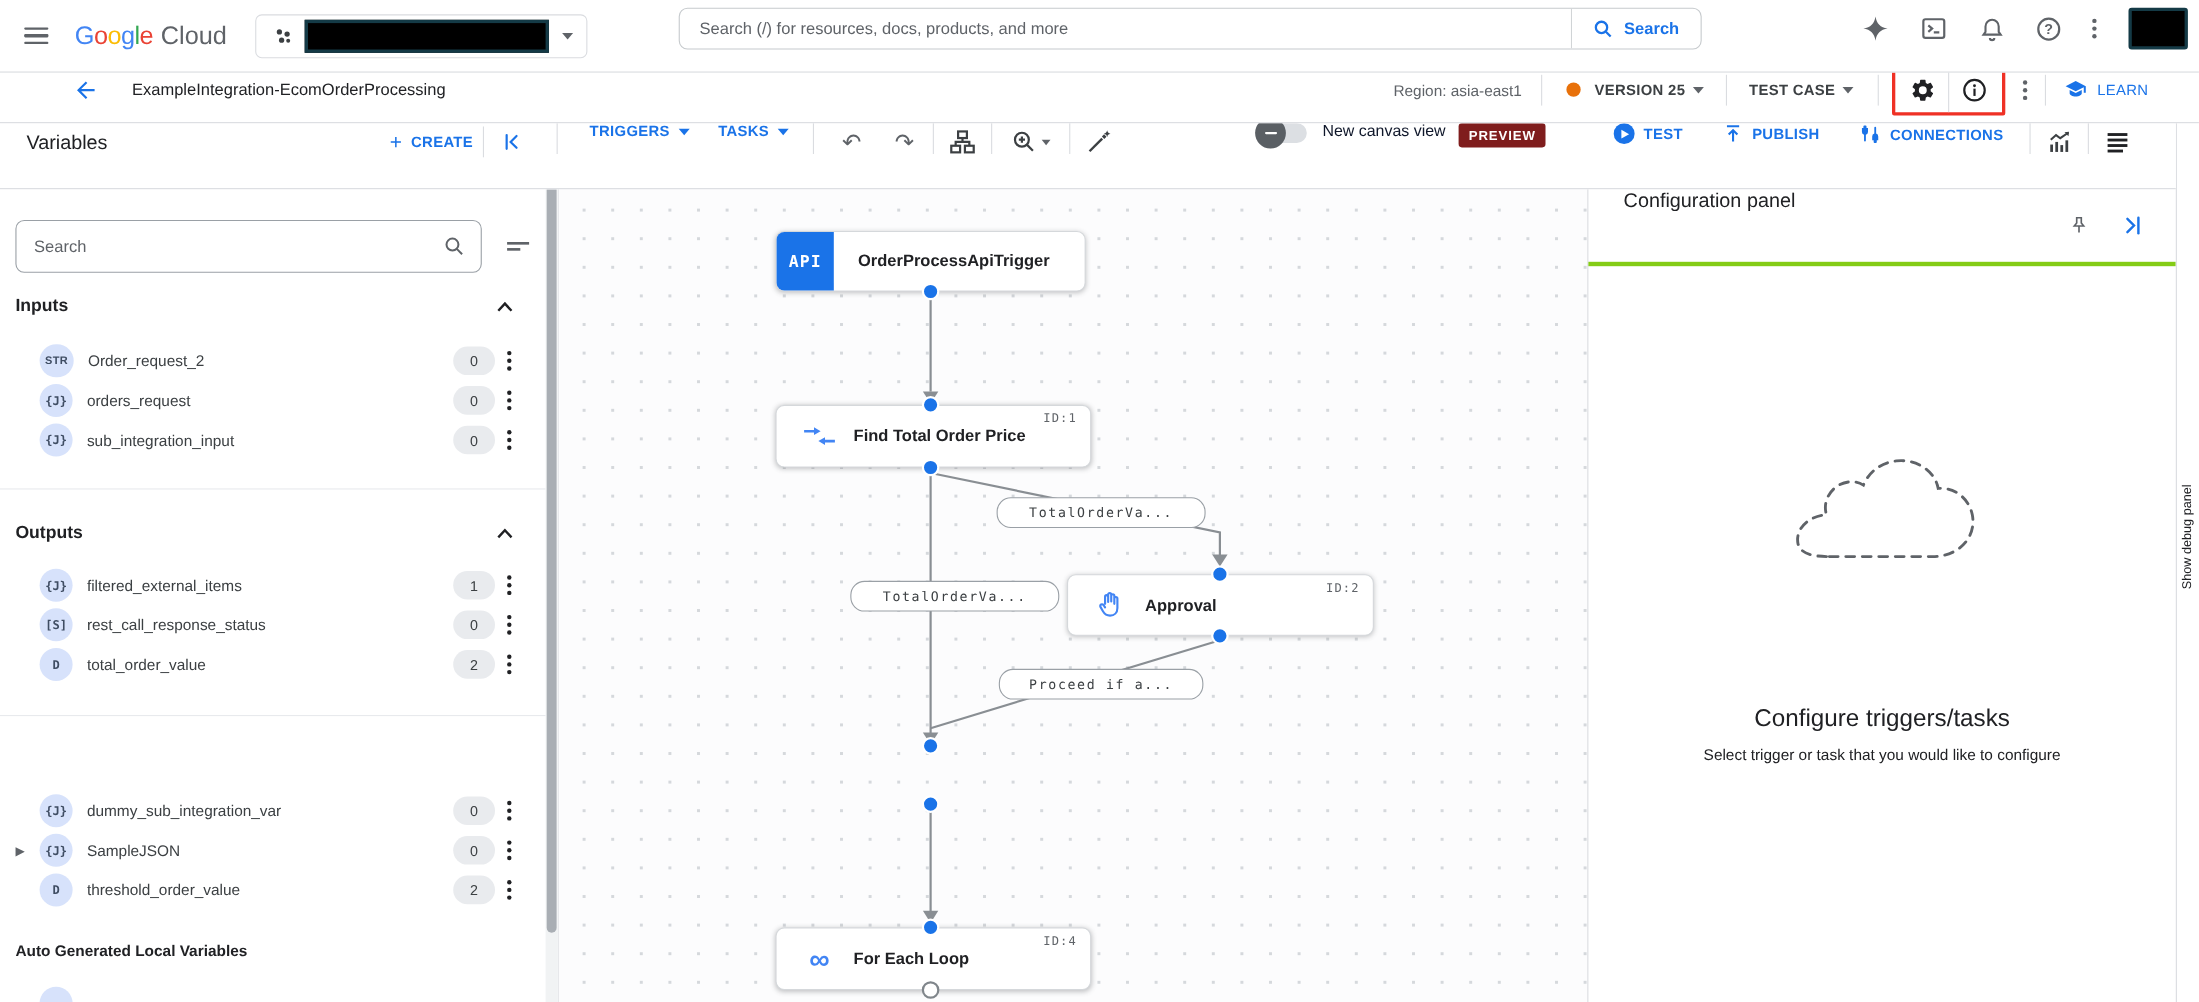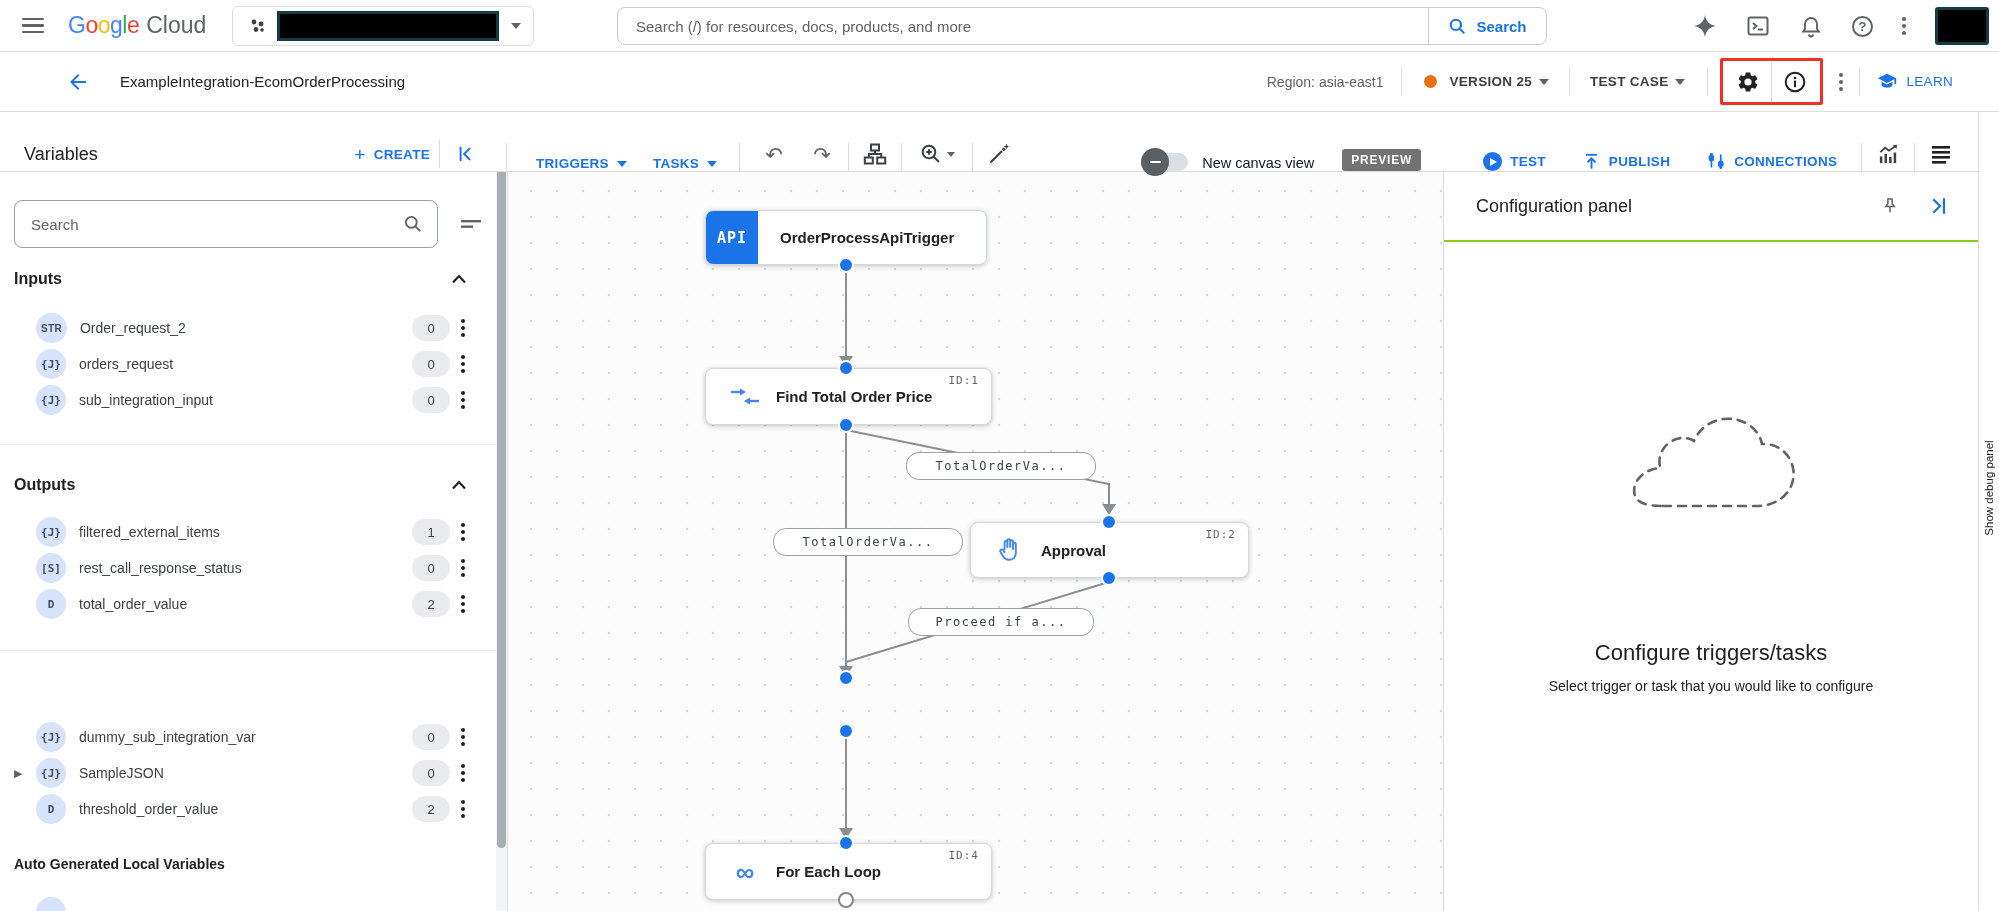--- a/index.html
+++ b/index.html
@@ -2,21 +2,21 @@
 <html><head>
 <meta charset="utf-8">
 <style>
   *{box-sizing:border-box;margin:0;padding:0}
   body{margin:0;background:#fff}
   .app{position:relative;width:1999px;height:911px;overflow:hidden;background:#fff;
        font-family:"Liberation Sans",sans-serif;color:#202124}
   .sep{width:1px;height:28px;background:#dadce0;flex:none}
 
   
-  .topbar{position:absolute;top:0;left:0;right:0;height:52px;border-bottom:1px solid #dadce0;
+  .topbar{position:absolute;top:0;left:0;right:0;height:66px;border-bottom:1px solid #dadce0;
           display:flex;align-items:center;background:#fff;z-index:10}
   .burger{margin-left:22px;width:22px;cursor:pointer}
   .burger i{display:block;height:2.4px;background:#5f6368;margin:4px 0;border-radius:1px}
   .logo{display:flex;align-items:baseline;font-size:23px;margin-left:24px;letter-spacing:-.5px}
   .logo .cloud{color:#5f6368;margin-left:7px;letter-spacing:0}
   .projsel{margin-left:26px;width:302px;height:40px;border:1px solid #dadce0;border-radius:6px;
            display:flex;align-items:center;padding:0 12px;background:#fff}
   .projdots{width:18px;height:18px;flex:none;margin-left:4px}
   .redact{flex:1;height:30px;background:#000;border:3px solid #143a46;margin:0 12px 0 10px}
   .caret{width:0;height:0;border-left:5px solid transparent;border-right:5px solid transparent;
@@ -48,40 +48,40 @@
          font-size:13.5px;font-weight:700;color:#3c4043;letter-spacing:.3px;white-space:nowrap}
   .redbox{display:flex;align-items:center;border:3px solid #ef3125;border-radius:2px;
           margin-left:12px;height:47px;padding:0 2px}
   .iconbtn{width:46px;height:40px;display:flex;align-items:center;justify-content:center;cursor:pointer}
   .redbox .sep{height:40px;margin:0}
   .learn{display:flex;align-items:center;gap:8px;margin-left:16px;color:#1a73e8;
          font-size:13.5px;font-weight:400;letter-spacing:.3px;cursor:pointer}
 
   
   .toolbar{position:absolute;top:112px;left:0;width:1978px;height:60px;border-bottom:1px solid #dadce0;
-           display:flex;align-items:flex-end;background:#fff;z-index:8}
+           display:flex;align-items:flex-start;background:#fff;z-index:8}
   .tb-left{width:497px;flex:none;display:flex;align-items:center;padding:0 14px 0 24px}
   .vars-title{font-size:18px;color:#202124}
   .bluebtn{display:flex;align-items:center;gap:8px;color:#1a73e8;font-size:13.5px;font-weight:700;
            letter-spacing:.3px;cursor:pointer;white-space:nowrap}
   .plus{font-size:19px;font-weight:500;line-height:1}
   .tb-left .bluebtn{margin-left:auto}
   .tb-left .sep{margin:0 14px}
   .ghost{width:34px;height:34px;display:flex;align-items:center;justify-content:center;cursor:pointer}
   .uglyph{font-size:21px;color:#5f6368;line-height:1}
   .toolbar .sep{margin:0 9px}
   .smallcaret{width:0;height:0;border-left:4.5px solid transparent;border-right:4.5px solid transparent;
               border-top:5px solid #5f6368;margin-left:5px}
   .toggle{position:relative;width:44px;height:18px;background:#dcdfe3;border-radius:9px;margin-left:128px;
           flex:none;cursor:pointer}
   .knob{position:absolute;left:-3px;top:-5px;width:28px;height:28px;border-radius:50%;background:#5a5f64;
         display:flex;align-items:center;justify-content:center}
   .knob i{display:block;width:11px;height:2.2px;background:#fff;border-radius:1px}
   .toglabel{margin-left:14px;font-size:14.5px;color:#0f172a;white-space:nowrap}
-  .pbadge{margin-left:28px;background:#737373;color:#fff;font-size:12px;font-weight:700;
+  .pbadge{margin-left:12px;background:#7f1d1d;color:#fff;font-size:12px;font-weight:700;
           letter-spacing:.8px;padding:4px 9px;border-radius:3px}
   .playcirc{width:19px;height:19px;border-radius:50%;background:#1a73e8;display:flex;align-items:center;
             justify-content:center}
   .playcirc i{width:0;height:0;border-top:4.5px solid transparent;border-bottom:4.5px solid transparent;
               border-left:7px solid #fff;margin-left:2px}
   .act-test{margin-left:62px}.act-pub{margin-left:36px}.act-conn{margin-left:36px}
   .toolbar .endseps{margin-left:24px}
 
   
   .main{position:absolute;top:172px;bottom:0;left:0;right:21px;display:flex}
@@ -132,21 +132,21 @@
             display:flex;align-items:center;justify-content:center;flex:none;
             font:700 15px "DejaVu Sans Mono",monospace;letter-spacing:1px}
   .nicon{width:34px;margin:0 14px 0 22px;display:flex;align-items:center;justify-content:center;flex:none}
   .loopglyph{font-size:26px;font-weight:700;color:#4285f4;line-height:1}
   .edgelabel{position:absolute;z-index:2;background:#fff;border:1px solid #9aa0a6;border-radius:13px;
              display:flex;align-items:center;justify-content:center;color:#3c4043;cursor:pointer;
              font:12px "DejaVu Sans Mono",monospace;letter-spacing:1.5px;white-space:nowrap}
 
   
   .config{position:relative;width:535px;flex:none;border-left:1px solid #dadce0;background:#fff}
-  .confighead{height:70px;border-bottom:2px solid #84cc16;display:flex;align-items:center;
+  .confighead{height:70px;border-bottom:4px solid #84cc16;display:flex;
               padding:0 30px 0 32px}
   .configtitle{font-size:18px;color:#202124}
   .confighead .icons{margin-left:auto;display:flex;align-items:center;gap:28px}
   .cloudwrap{position:absolute;top:232px;left:0;right:0;display:flex;justify-content:center}
   .cfgheading{position:absolute;top:468px;left:0;right:0;text-align:center;font-size:22px;color:#202124}
   .cfgsub{position:absolute;top:506px;left:0;right:0;text-align:center;font-size:14px;color:#202124}
 
   
   .debug{position:absolute;top:112px;right:0;bottom:0;width:21px;border-left:1px solid #dadce0;
          background:#fff;z-index:7;cursor:pointer}

